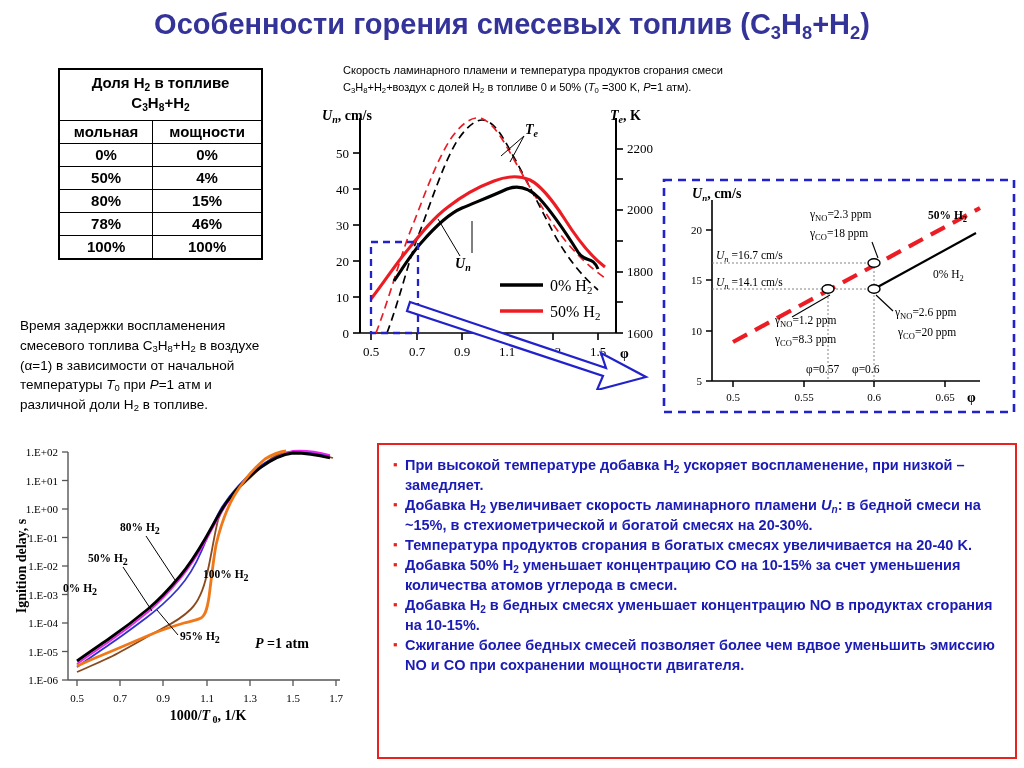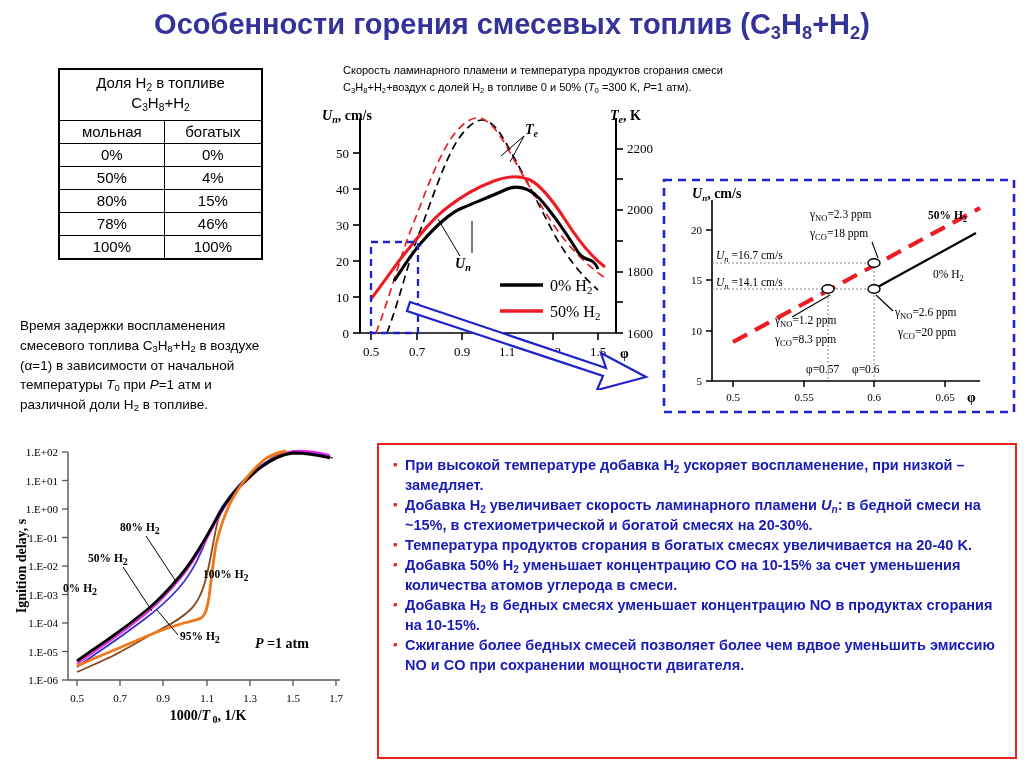--- a/index.html
+++ b/index.html
@@ -19,21 +19,21 @@
   }
   #slide-title sub{font-size:.63em;vertical-align:-.25em;}
 
   
   #fraction-table{
     position:absolute;left:58px;top:68px;width:205px;
     border:2px solid #000;border-collapse:collapse;background:#fff;
   }
   #fraction-table td,#fraction-table th{
     border:1px solid #000;text-align:center;
-    font-size:15px;font-weight:normal;padding:2px 0 3px 0;
+    font-size:15px;font-weight:bold;padding:2px 0 3px 0;
     font-family:"Liberation Sans", sans-serif;
   }
   #fraction-table .hdr-span{font-size:15px;line-height:1.25;padding:4px 0 5px 0;}
   #fraction-table sub{font-size:.68em;vertical-align:-.25em;}
 
   
   #delay-caption{
     position:absolute;left:20px;top:316px;width:300px;
     font-size:13.5px;line-height:1.45;color:#000;
   }
@@ -91,21 +91,21 @@
 
   <table id="fraction-table">
     <tbody>
       <tr>
         <th class="hdr-span" colspan="2">
           Доля H<sub>2</sub> в топливе<br>C<sub>3</sub>H<sub>8</sub>+H<sub>2</sub>
         </th>
       </tr>
       <tr>
         <th>мольная</th>
-        <th>богатых</th>
+        <th>мощности</th>
       </tr>
       <tr>
         <td>0%</td>
         <td>0%</td>
       </tr>
       <tr>
         <td>50%</td>
         <td>4%</td>
       </tr>
       <tr>

